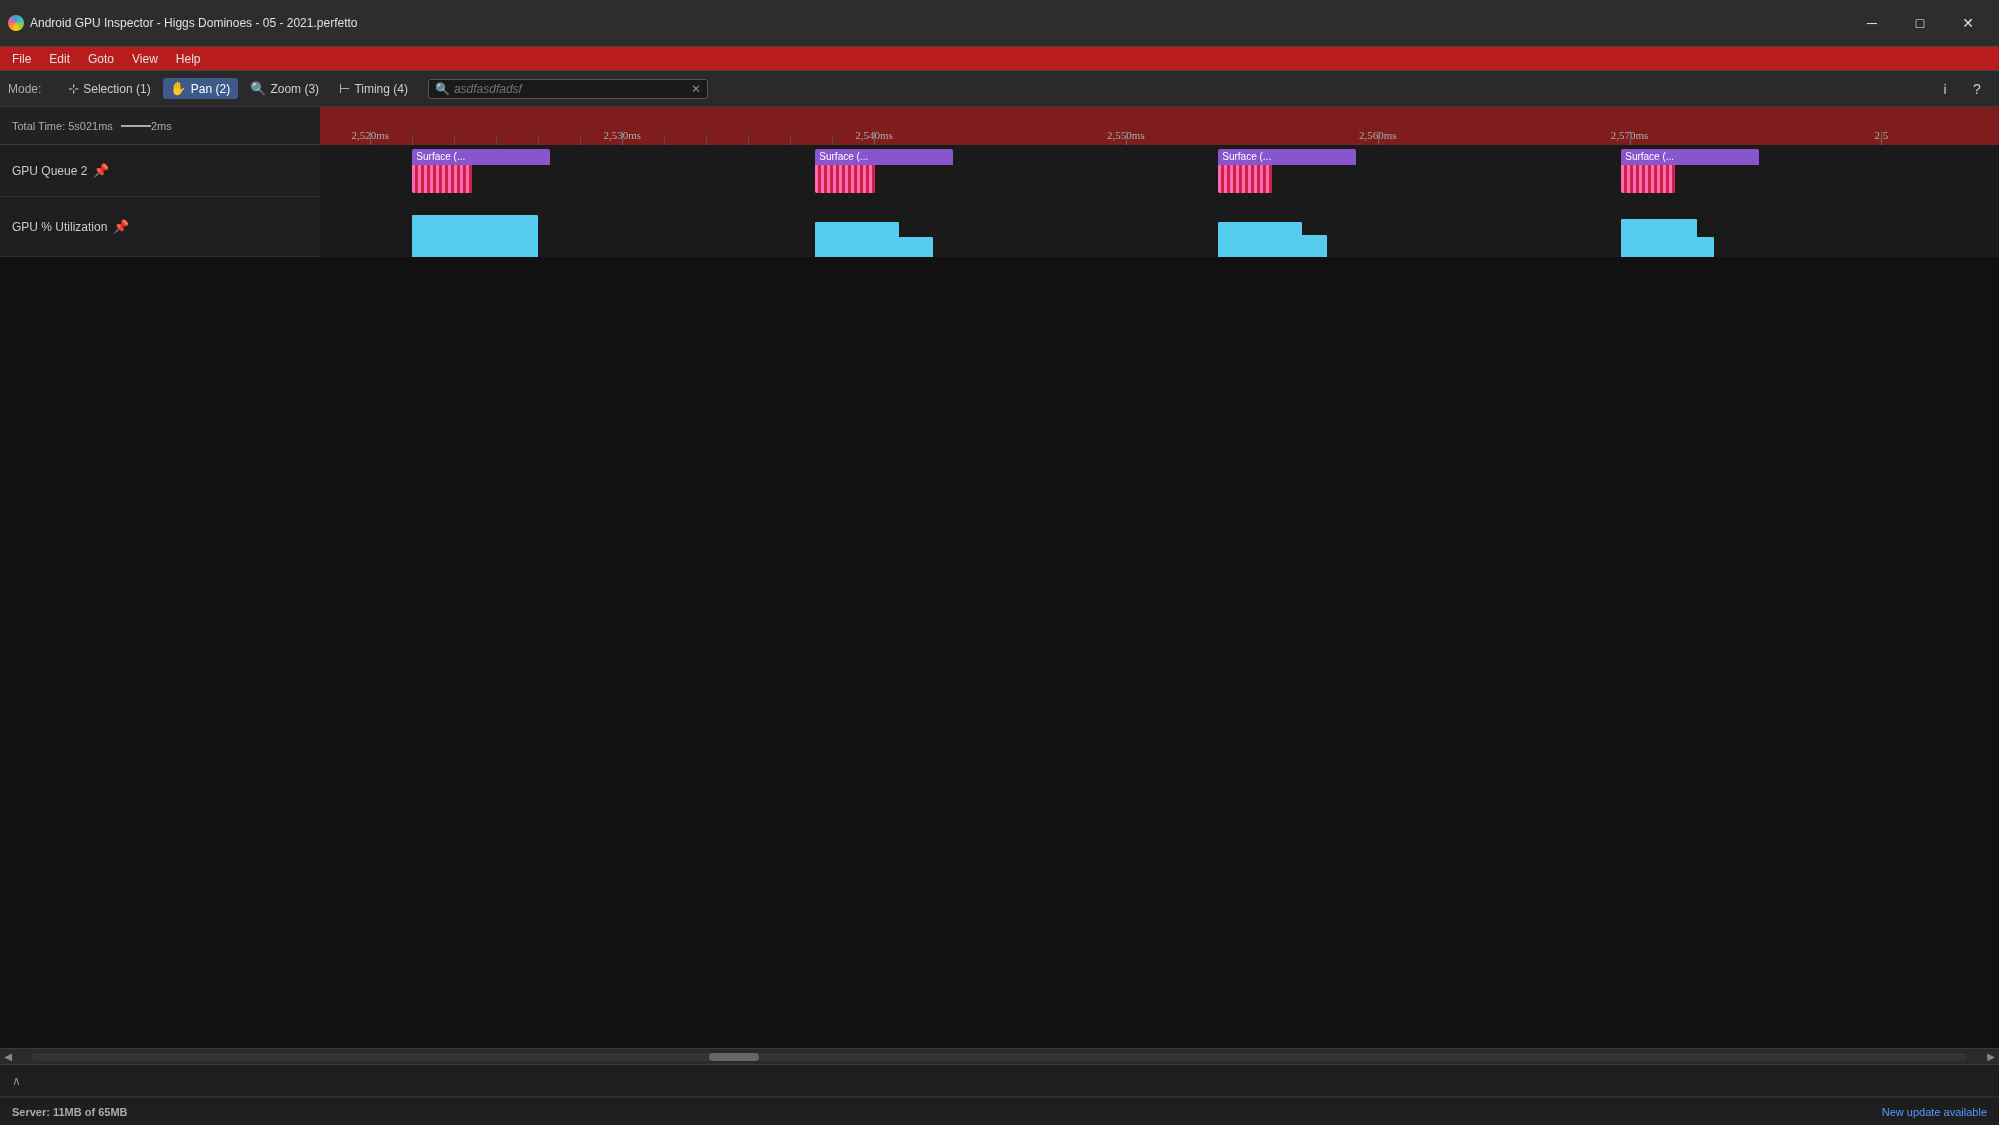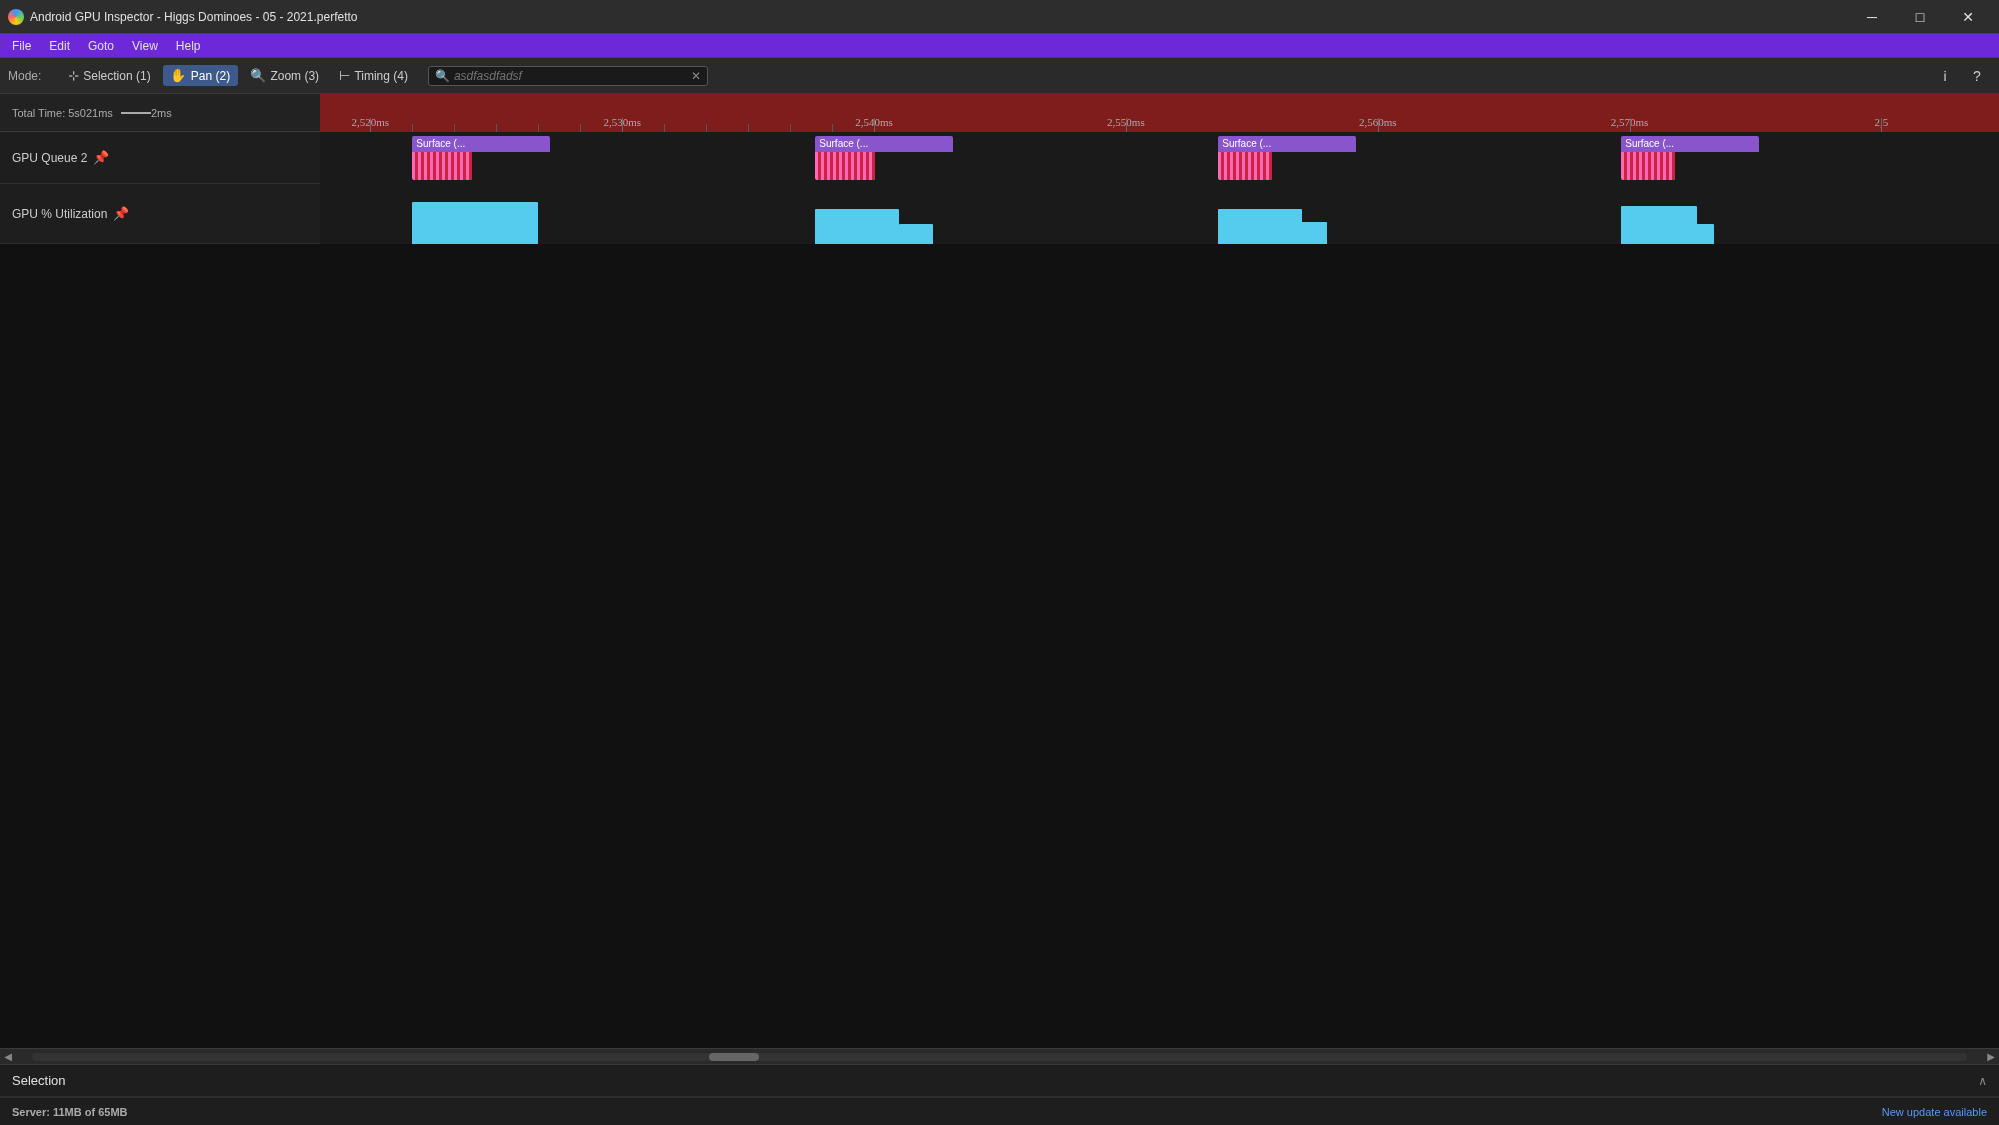--- a/index.html
+++ b/index.html
@@ -11,21 +11,21 @@
       width: 1999px;
       height: 1125px;
       overflow: hidden;
       display: flex;
       flex-direction: column;
     }
 
     
     .title-bar {
       background: #2d2d2d;
-      height: 34px;
+      height: 47px;
       display: flex;
       align-items: center;
       padding: 0 8px;
       border-bottom: 1px solid #444;
       flex-shrink: 0;
     }
     .title-bar-icon {
       width: 16px;
       height: 16px;
       margin-right: 6px;
@@ -50,21 +50,21 @@
       color: #e0e0e0;
       font-size: 14px;
       cursor: pointer;
       display: flex;
       align-items: center;
       justify-content: center;
     }
 
     
     .menu-bar {
-      background: #6d28d9;
+      background: #b91c1c;
       height: 24px;
       display: flex;
       align-items: center;
       padding: 0 4px;
       border-bottom: 1px solid #444;
       flex-shrink: 0;
       gap: 2px;
     }
     .menu-item {
       padding: 2px 8px;
@@ -617,20 +617,19 @@
 <div class="scrollbar-container">
   <div class="scrollbar-arrow">◀</div>
   <div class="scrollbar-track">
     <div class="scrollbar-thumb"></div>
   </div>
   <div class="scrollbar-arrow">▶</div>
 </div>
 
 <div class="bottom-panel">
   <div class="selection-header">
-    <span class="selection-title">Selection</span>
     <span class="collapse-icon">∧</span>
   </div>
   <div class="status-bar">
     <span class="status-text">Server: 11MB of 65MB</span>
     <a class="update-link">New update available</a>
   </div>
 </div>
 
 </body></html>

